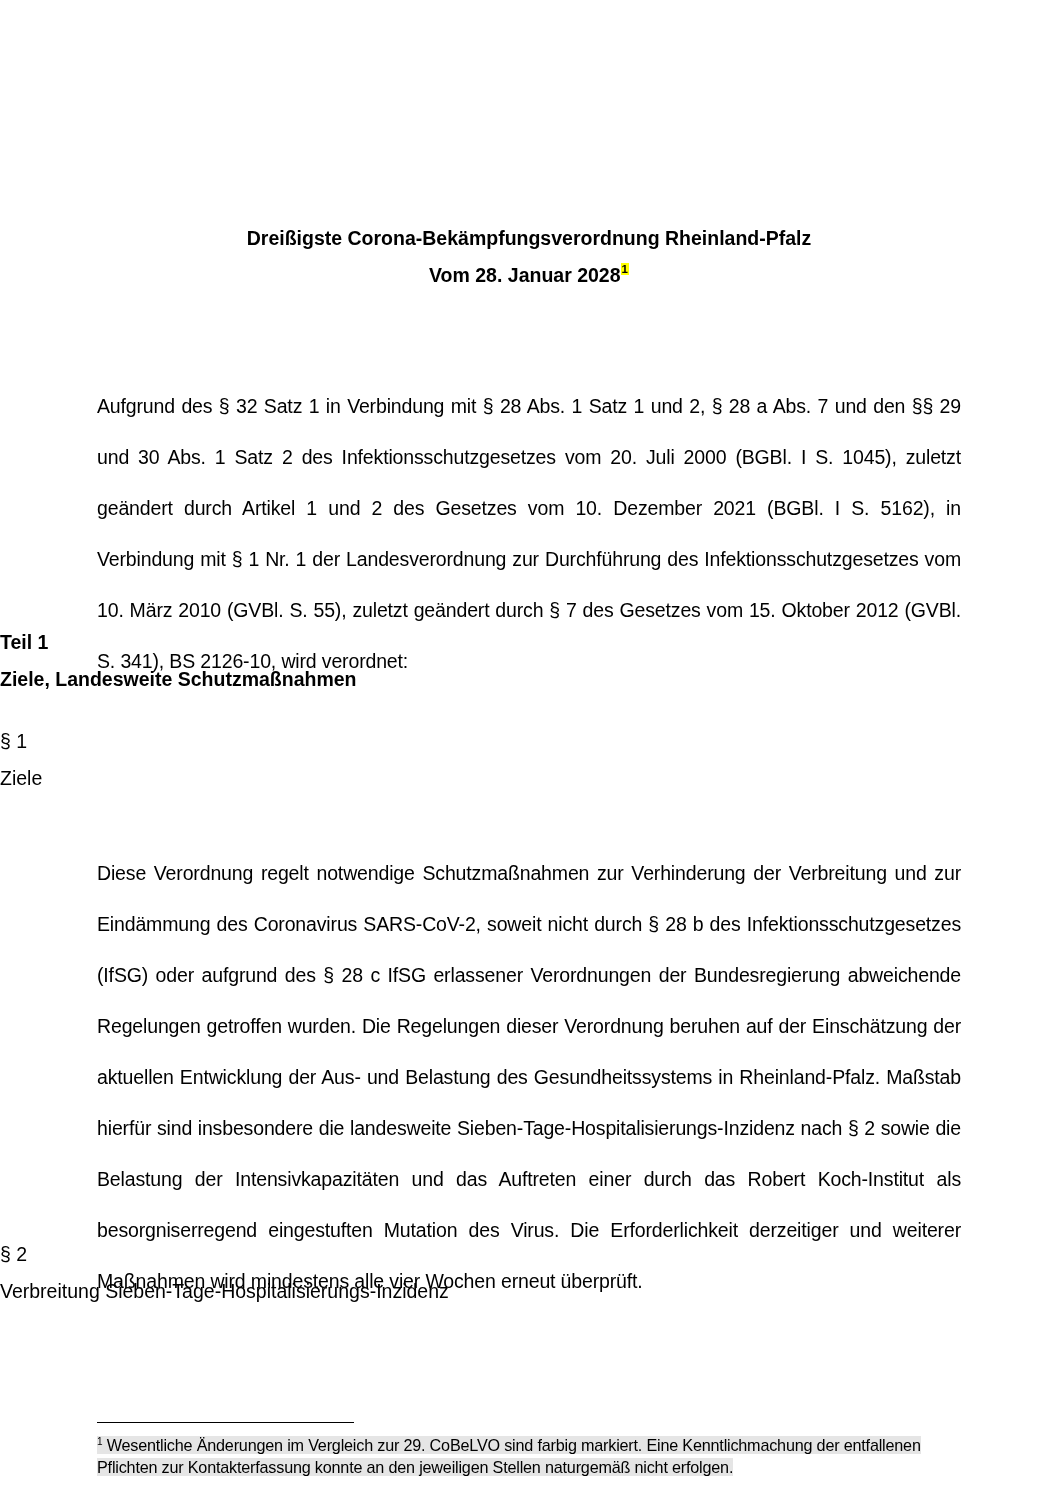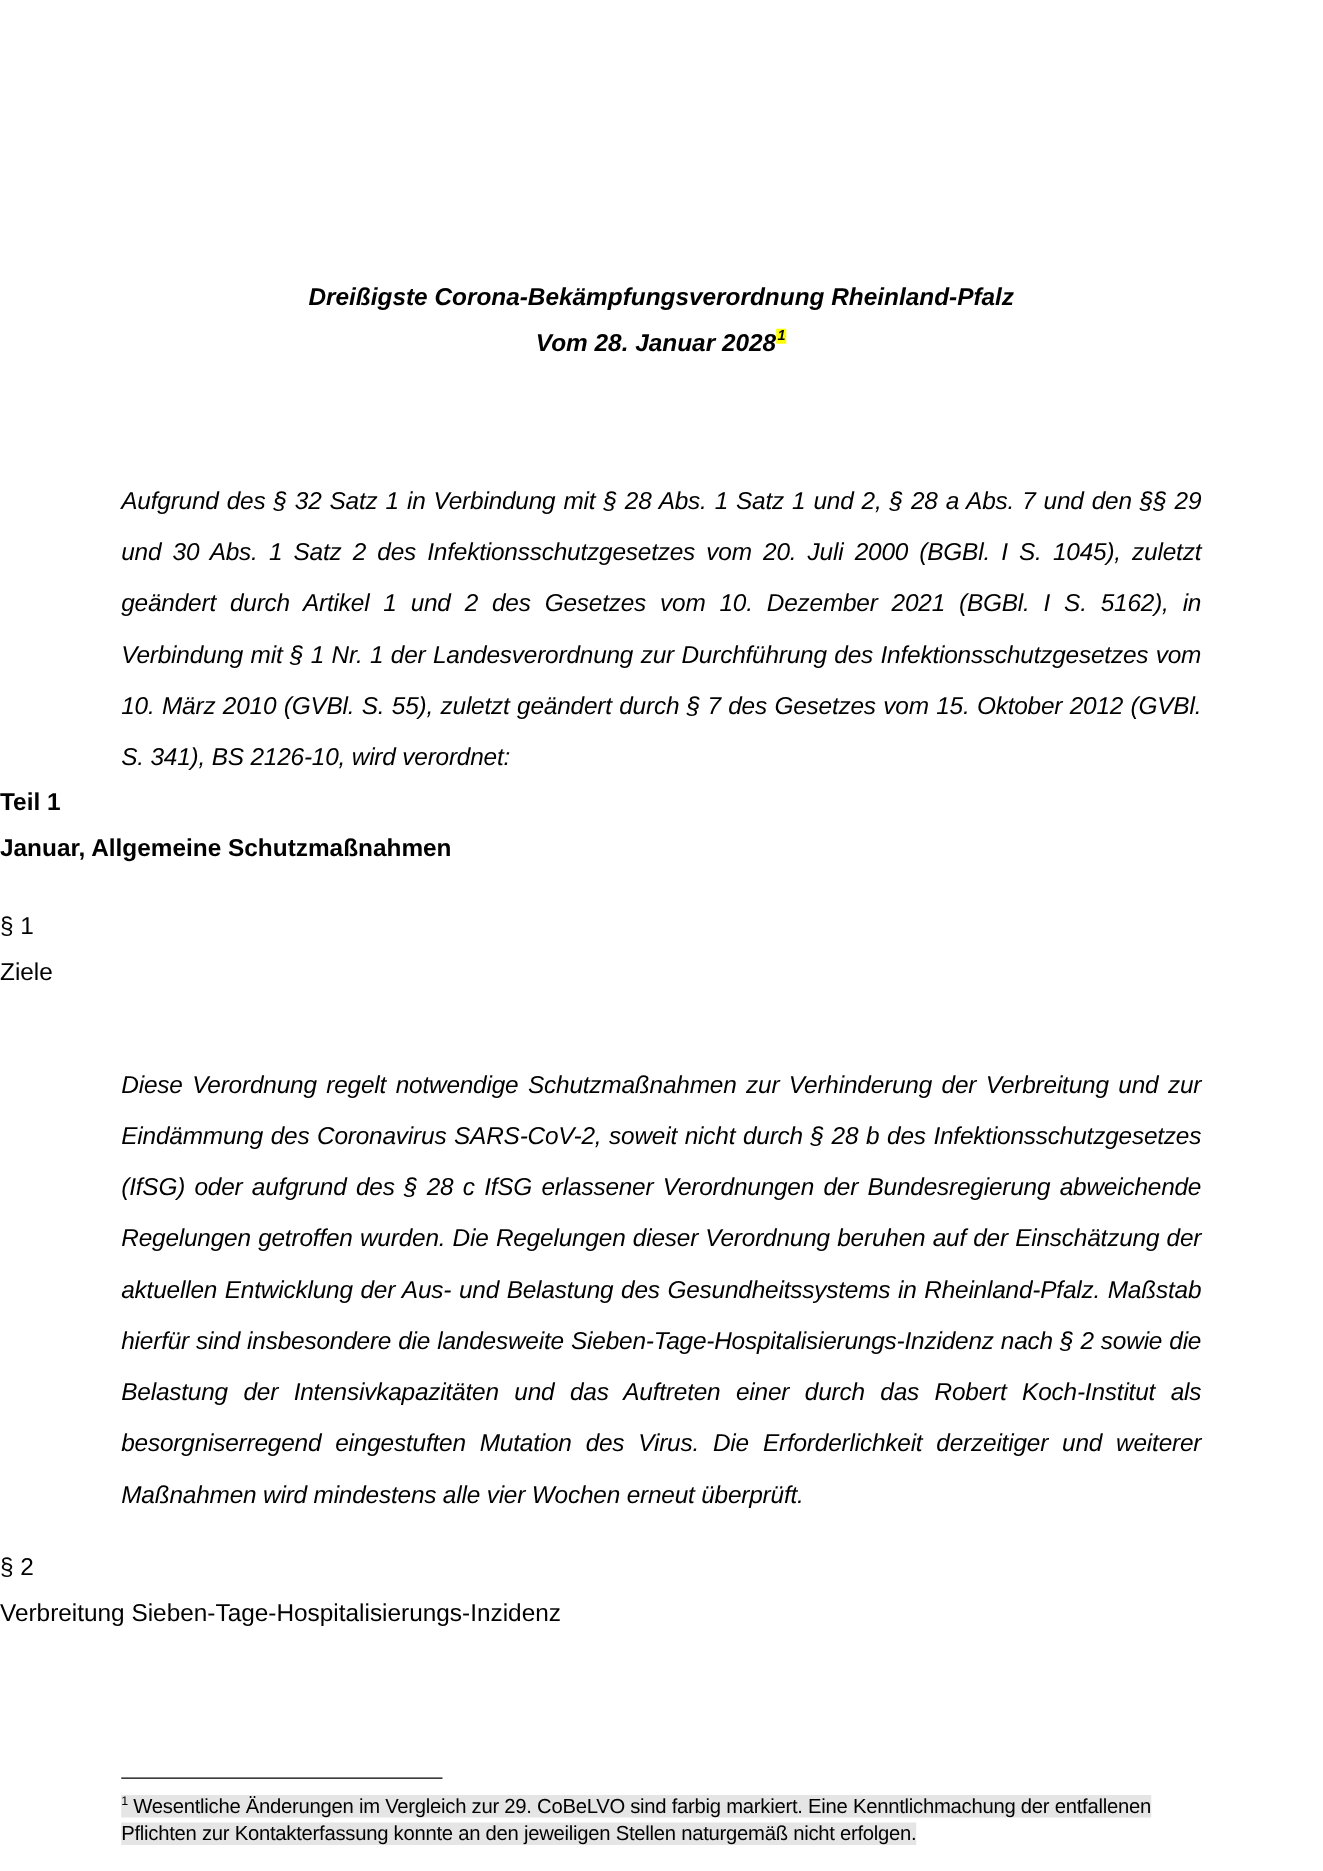--- a/index.html
+++ b/index.html
@@ -23,40 +23,38 @@
     }
     .title-block {
       position: absolute;
       left: 0;
       width: 1058px;
       top: 220px;
       text-align: center;
       font-weight: bold;
       font-size: 19.5px;
       line-height: 36.5px;
-      font-style: italic;
     }
     .title-line { display: block; }
     .fn-ref {
       background: #ffff00;
       font-size: 11.5px;
       vertical-align: 9px;
       line-height: 0;
       padding: 0 1px;
     }
     .para {
       position: absolute;
       left: 97px;
       width: 864px;
       font-size: 19.5px;
-      line-height: 41px;
+      line-height: 51px;
       text-align: justify;
       text-align-last: left;
       letter-spacing: -0.15px;
-      font-style: italic;
     }
     .para-1 { top: 381px; }
     .para-2 { top: 848px; }
     .center-heading {
       position: absolute;
       left: 0;
       width: 1058px;
       text-align: left;
       font-size: 19.5px;
       line-height: 36.5px;
@@ -100,21 +98,21 @@
 
   <div class="title-block">
     <span class="title-line">Dreißigste Corona-Bekämpfungsverordnung Rheinland-Pfalz</span>
     <span class="title-line"><span>Vom 28. Januar 2028</span><span class="fn-ref">1</span></span>
   </div>
 
   <p class="para para-1" style="margin:0;">Aufgrund des § 32 Satz 1 in Verbindung mit § 28 Abs. 1 Satz 1 und 2, § 28 a Abs. 7 und den §§ 29 und 30 Abs. 1 Satz 2 des Infektionsschutzgesetzes vom 20. Juli 2000 (BGBl. I S. 1045), zuletzt geändert durch Artikel 1 und 2 des Gesetzes vom 10. Dezember 2021 (BGBl. I S. 5162), in Verbindung mit § 1 Nr. 1 der Landesverordnung zur Durchführung des Infektionsschutzgesetzes vom 10. März 2010 (GVBl. S. 55), zuletzt geändert durch § 7 des Gesetzes vom 15. Oktober 2012 (GVBl. S. 341), BS 2126-10, wird verordnet:</p>
 
   <div class="center-heading teil-block bold">
     <div>Teil 1</div>
-    <div>Januar, Allgemeine Schutzmaßnahmen</div>
+    <div>Ziele, Landesweite Schutzmaßnahmen</div>
   </div>
 
   <div class="center-heading par1-block">
     <div>§ 1</div>
     <div>Ziele</div>
   </div>
 
   <p class="para para-2" style="margin:0;">Diese Verordnung regelt notwendige Schutzmaßnahmen zur Verhinderung der Verbreitung und zur Eindämmung des Coronavirus SARS-CoV-2, soweit nicht durch § 28 b des Infektionsschutzgesetzes (IfSG) oder aufgrund des § 28 c IfSG erlassener Verordnungen der Bundesregierung abweichende Regelungen getroffen wurden. Die Regelungen dieser Verordnung beruhen auf der Einschätzung der aktuellen Entwicklung der Aus- und Belastung des Gesundheitssystems in Rheinland-Pfalz. Maßstab hierfür sind insbesondere die landesweite Sieben-Tage-Hospitalisierungs-Inzidenz nach § 2 sowie die Belastung der Intensivkapazitäten und das Auftreten einer durch das Robert Koch-Institut als besorgniserregend eingestuften Mutation des Virus. Die Erforderlichkeit derzeitiger und weiterer Maßnahmen wird mindestens alle vier Wochen erneut überprüft.</p>
 
   <div class="center-heading par2-block">

